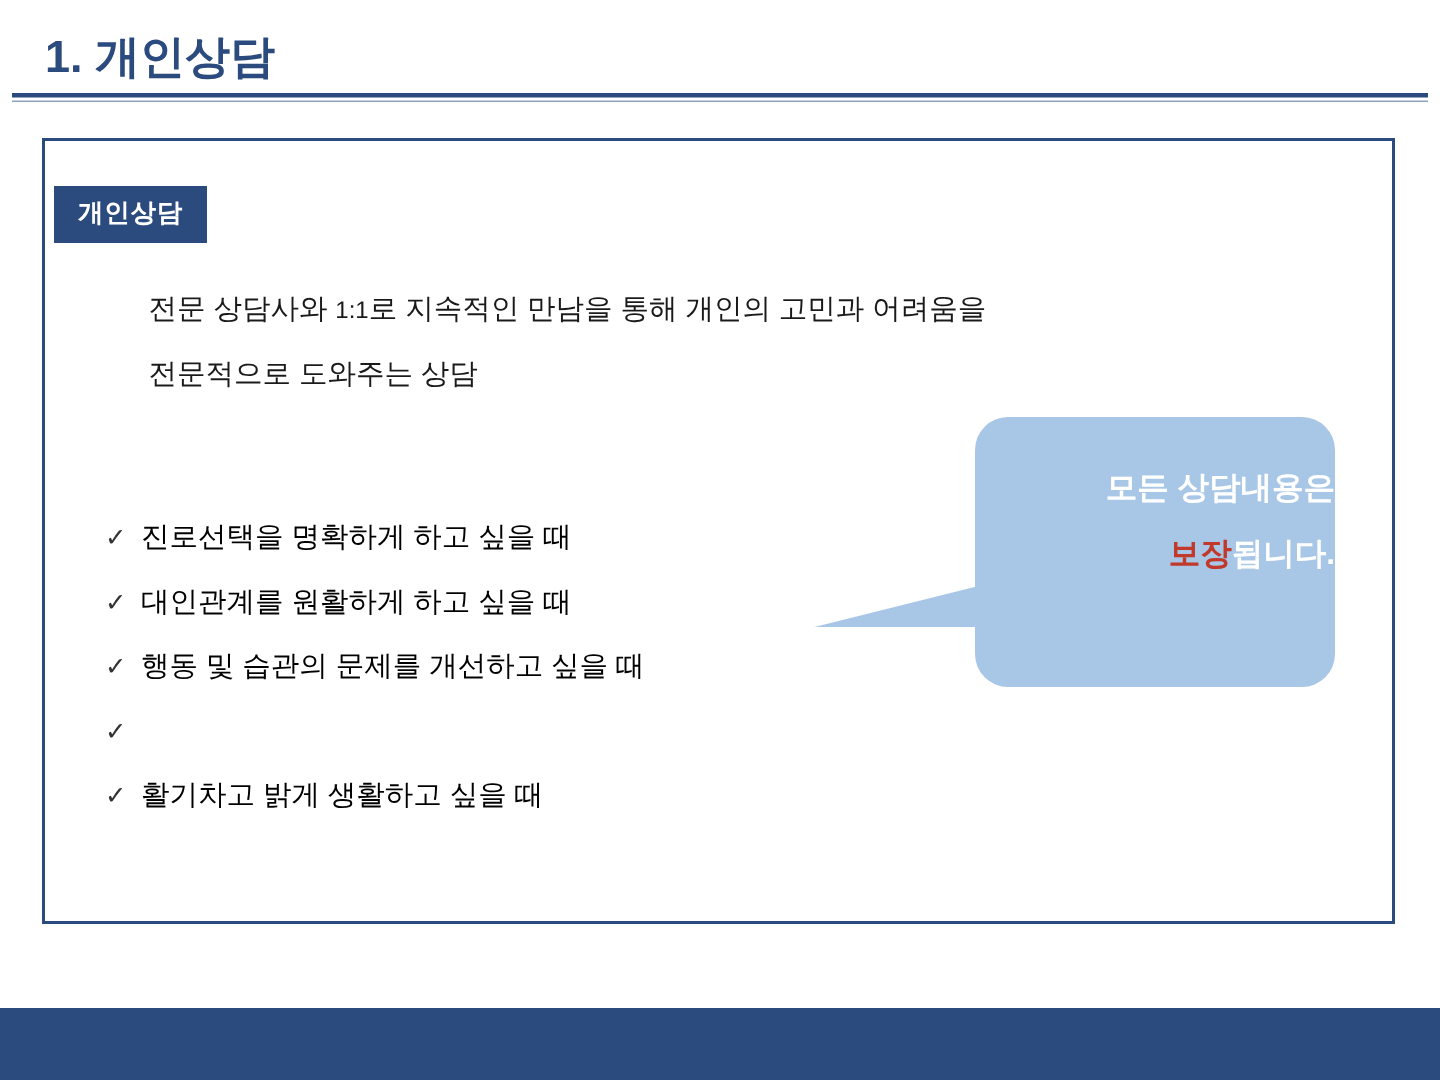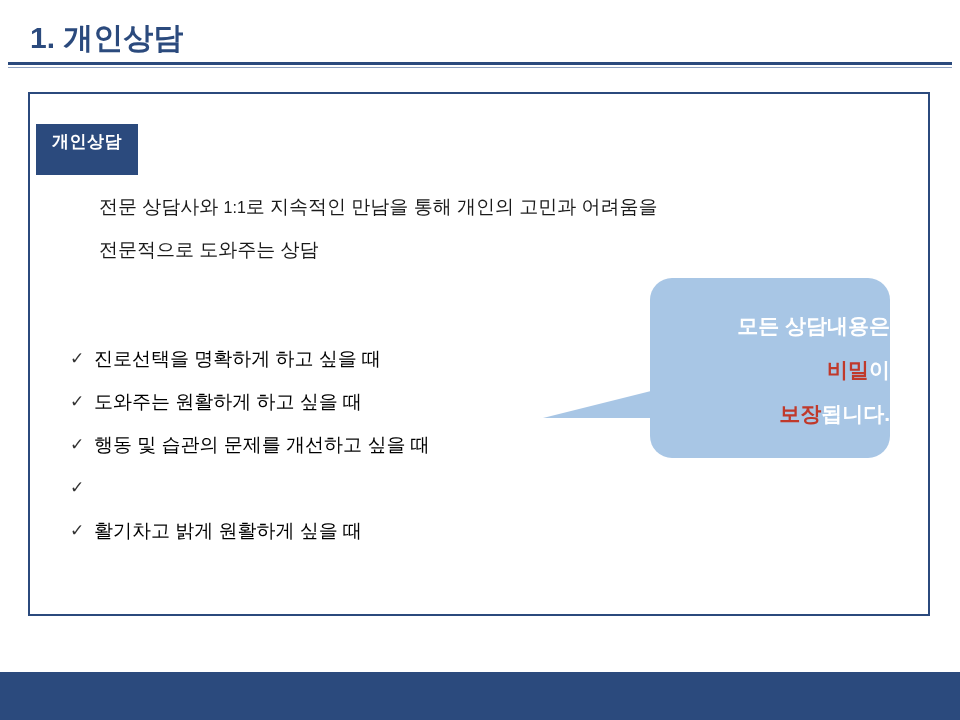--- a/index.html
+++ b/index.html
@@ -71,21 +71,21 @@
   }
 
   .tag {
     position: absolute;
     left: 36px;
     top: 124px;
     background: #2b4a7d;
     color: #ffffff;
     font-size: 17px;
     font-weight: bold;
-    padding: 6px 16px 22px 16px;
+    padding: 6px 16px 9px 16px;
     box-sizing: border-box;
     letter-spacing: 0.5px;
   }
 
   .desc {
     position: absolute;
     left: 66px;
     top: 186px;
     width: 780px;
     font-size: 19px;
@@ -195,40 +195,39 @@
     <div>전문적으로 도와주는 상담</div>
   </div>
 
   <div class="bullets">
     <div class="bullet-row">
       <span class="check">✓</span>
       <span class="bullet-text">진로선택을 명확하게 하고 싶을 때</span>
     </div>
     <div class="bullet-row">
       <span class="check">✓</span>
-      <span class="bullet-text">도와주는 원활하게 하고 싶을 때</span>
+      <span class="bullet-text">대인관계를 원활하게 하고 싶을 때</span>
     </div>
     <div class="bullet-row">
       <span class="check">✓</span>
       <span class="bullet-text">행동 및 습관의 문제를 개선하고 싶을 때</span>
     </div>
     <div class="bullet-row">
       <span class="check">✓</span>
     </div>
     <div class="bullet-row">
       <span class="check">✓</span>
-      <span class="bullet-text">활기차고 밝게 원활하게 싶을 때</span>
+      <span class="bullet-text">활기차고 밝게 생활하고 싶을 때</span>
     </div>
   </div>
 
   <div class="callout-tail"></div>
   <div class="callout">
     <div class="callout-inner">
       <div>모든 상담내용은</div>
-      <div><span class="hl">비밀</span><span>이</span></div>
       <div><span class="hl">보장</span><span>됩니다.</span></div>
     </div>
   </div>
 
   <div class="footer-rule"></div>
   <div class="footer-bar"></div>
 
 </div>
 
 </body></html>

